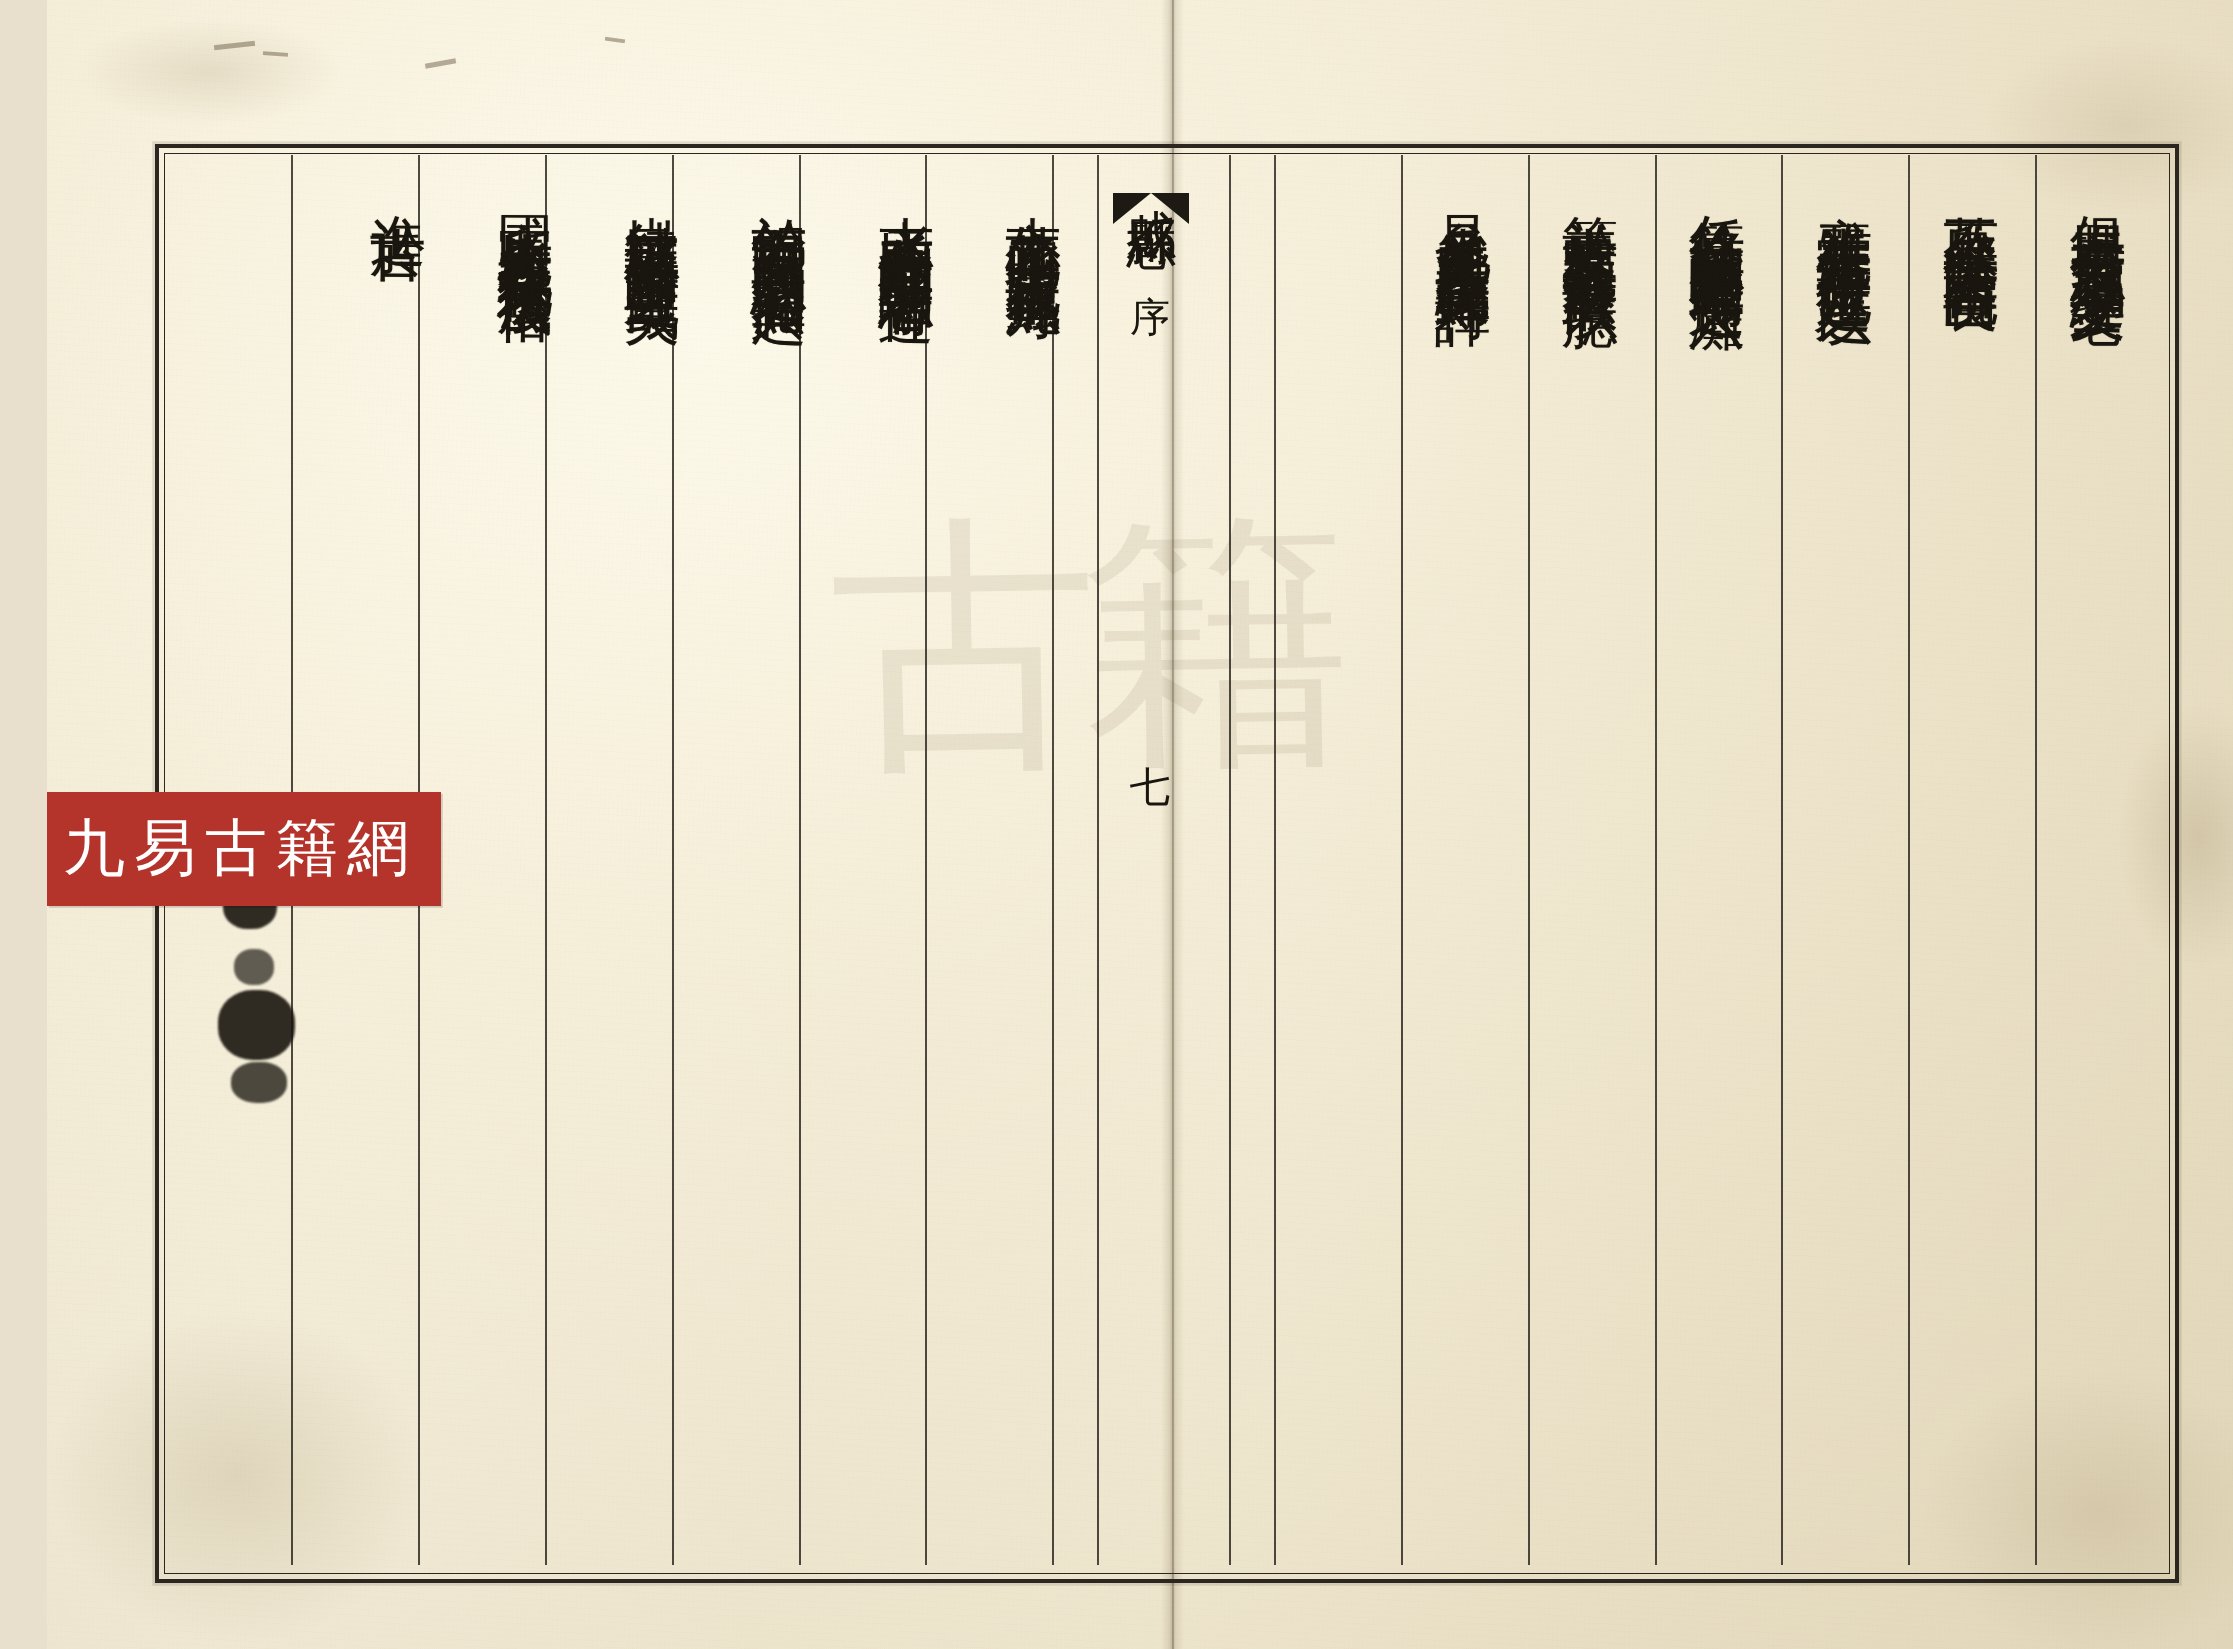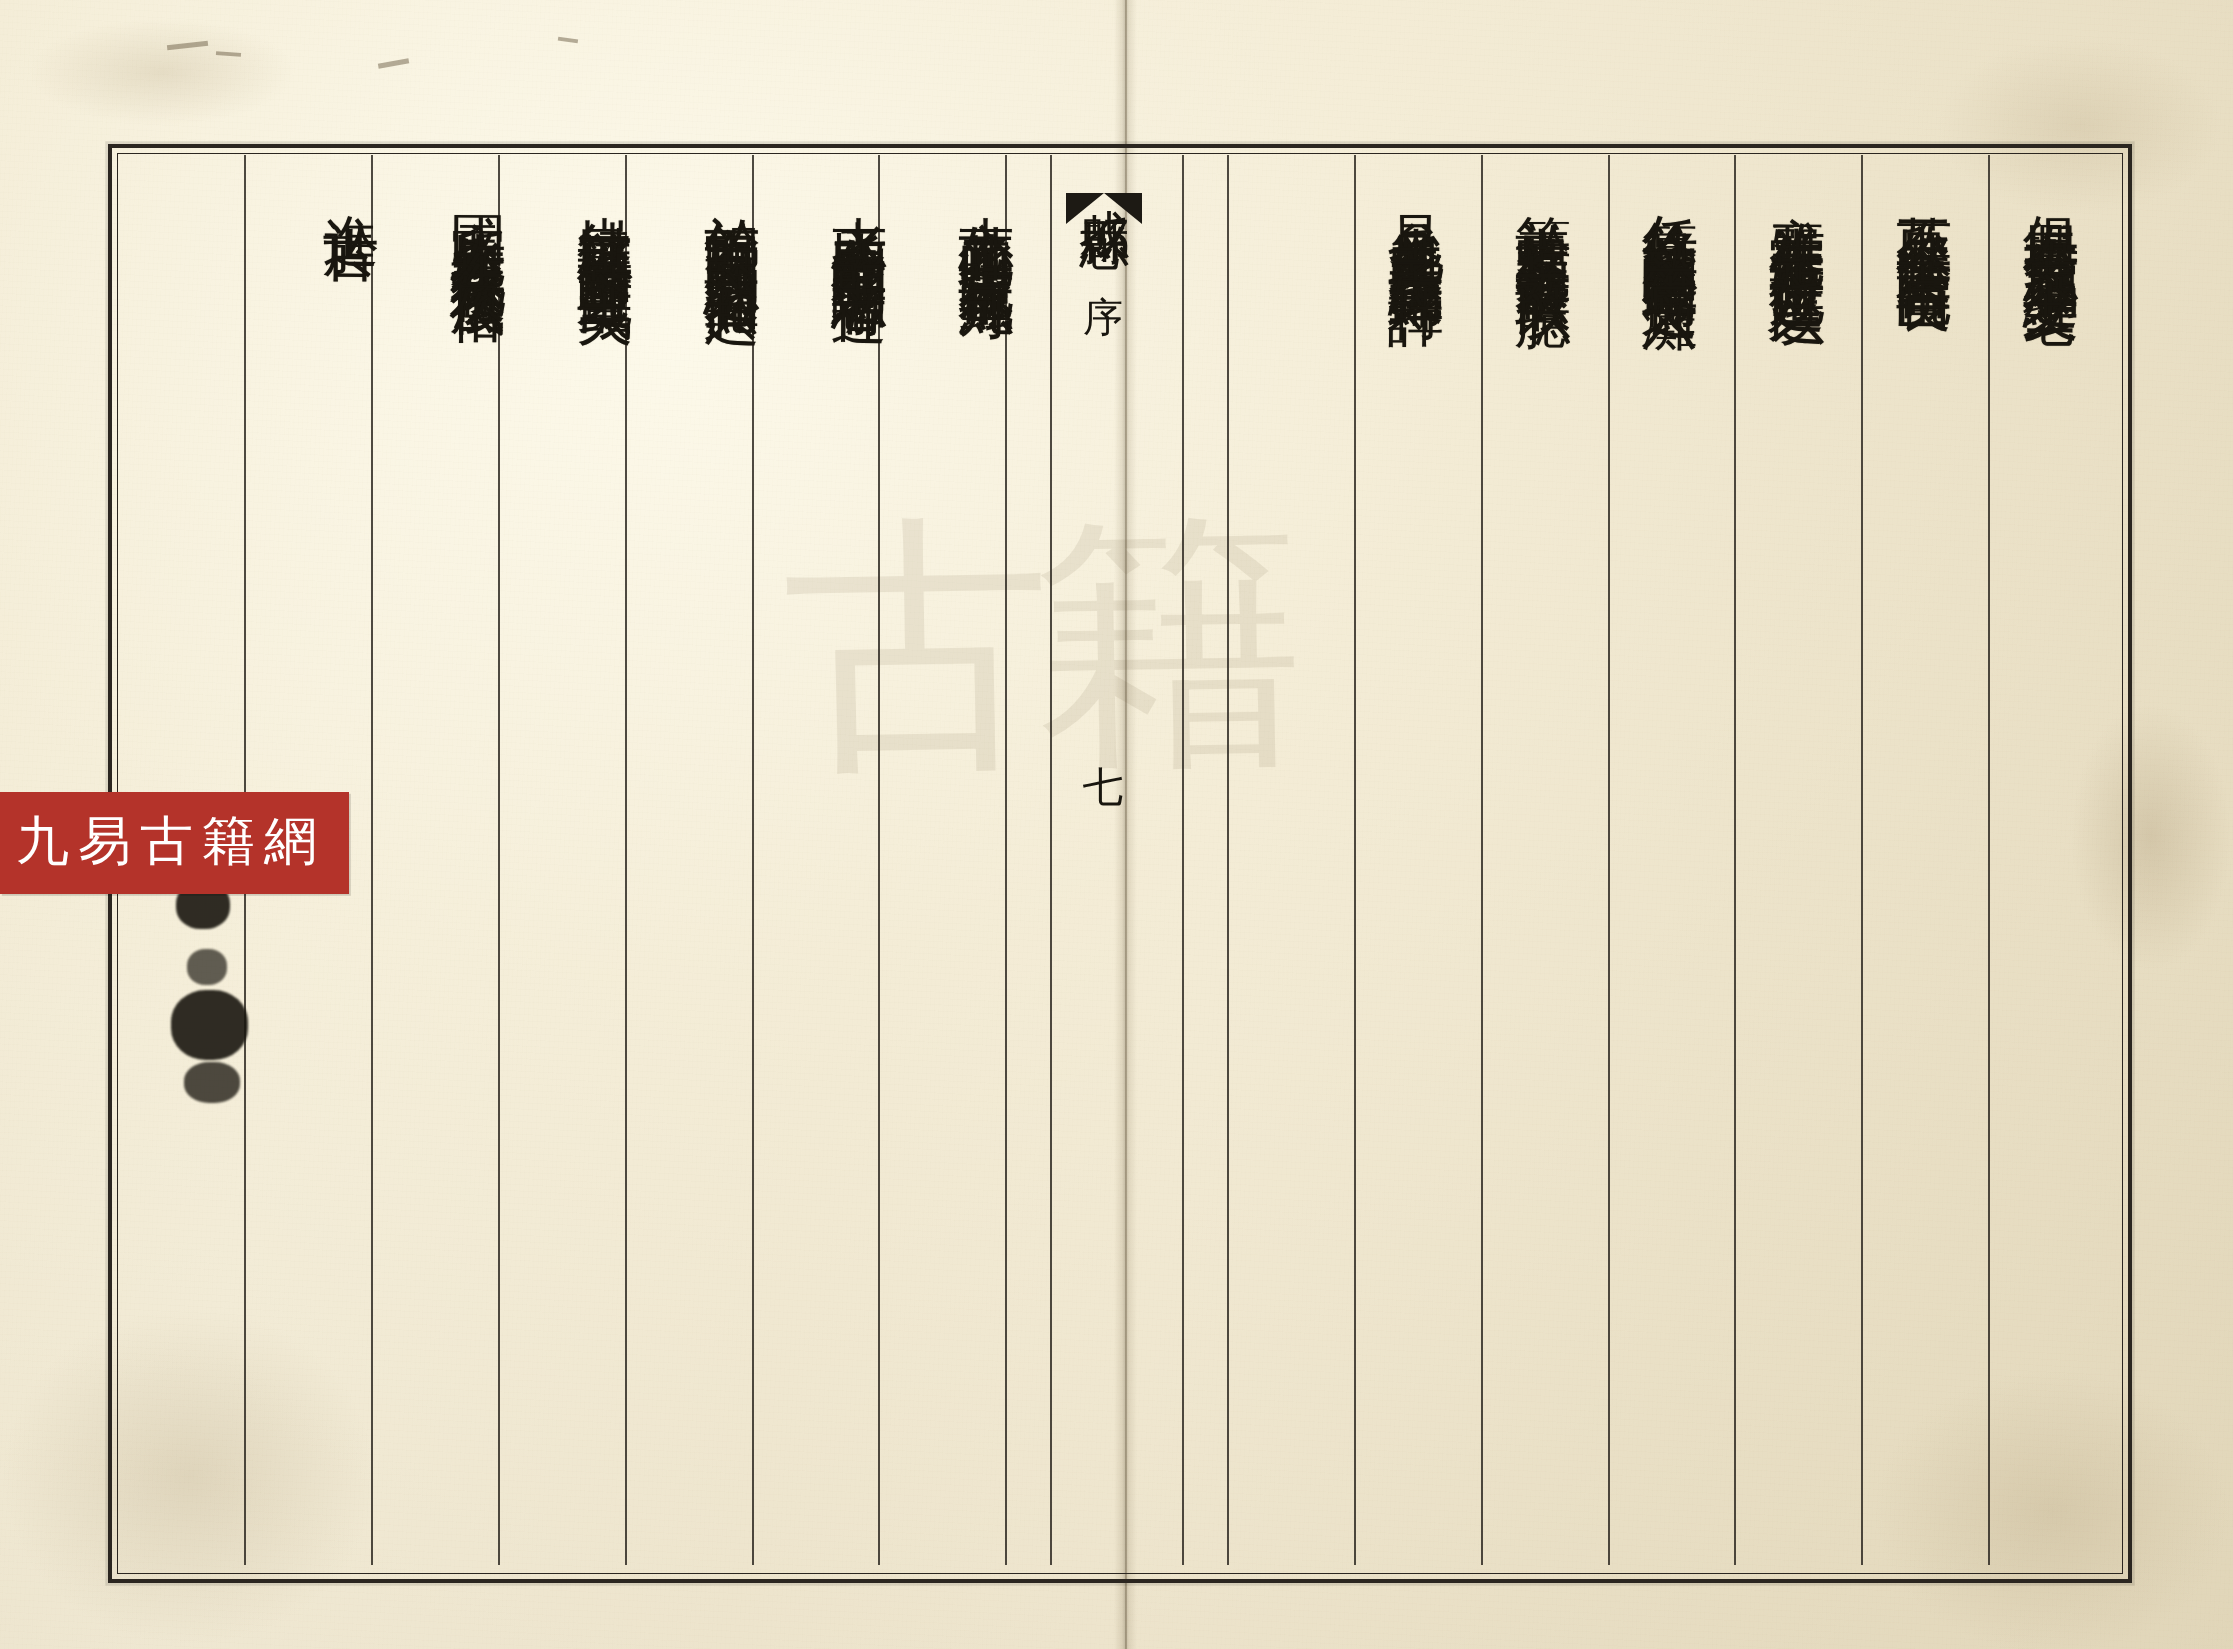--- a/index.html
+++ b/index.html
@@ -9,20 +9,21 @@
     font-family:"DejaVu Serif", serif;
     overflow:hidden;
     position:relative;
   }
   
   #page{
     position:absolute;inset:0;
     background:
       radial-gradient(ellipse at 30% 20%, rgba(255,252,238,0.85) 0%, rgba(250,243,222,0.45) 35%, rgba(233,222,196,0.25) 70%, rgba(214,201,170,0.35) 100%),
       linear-gradient(100deg,#efe8d2 0%,#f2ecd8 18%,#eee6cf 40%,#efe7d0 55%,#eae1c7 75%,#e6dcc0 100%);
+    margin-left: 47px;
   }
   
   #grain{
     position:absolute;inset:0;
     opacity:.30;
     background-image:
       repeating-linear-gradient(93deg, rgba(160,140,100,.05) 0px, rgba(160,140,100,.05) 0.9px, transparent 0.9px, transparent 4.5px),
       repeating-linear-gradient(3deg, rgba(140,120,85,.045) 0px, rgba(140,120,85,.045) 0.9px, transparent 0.9px, transparent 6.3px);
     pointer-events:none;
   }
@@ -110,21 +111,21 @@
     font-size:270px;color:#6b5a3c;font-family:"DejaVu Serif",serif;
     letter-spacing:-18px;
     transform:rotate(-1deg);
   }
   
   #stamp{
     position:absolute;left:0;top:792px;
     background:#b4332a;
     color:#fff;
     padding:14.4px 23.4px 16px 16px;
-    font-size:53px;letter-spacing:9px;
+    font-size:62px;letter-spacing:9px;
     font-family:"DejaVu Serif",serif;
     box-shadow:1.8px 1.8px 0 rgba(0,0,0,.15);
   }
   
   #seal{
     position:absolute;left:171px;top:882px;width:81px;height:234px;
     opacity:.9;pointer-events:none;
   }
   .blob{position:absolute;background:#1a1710;border-radius:45%;filter:blur(0.9px);}
   

